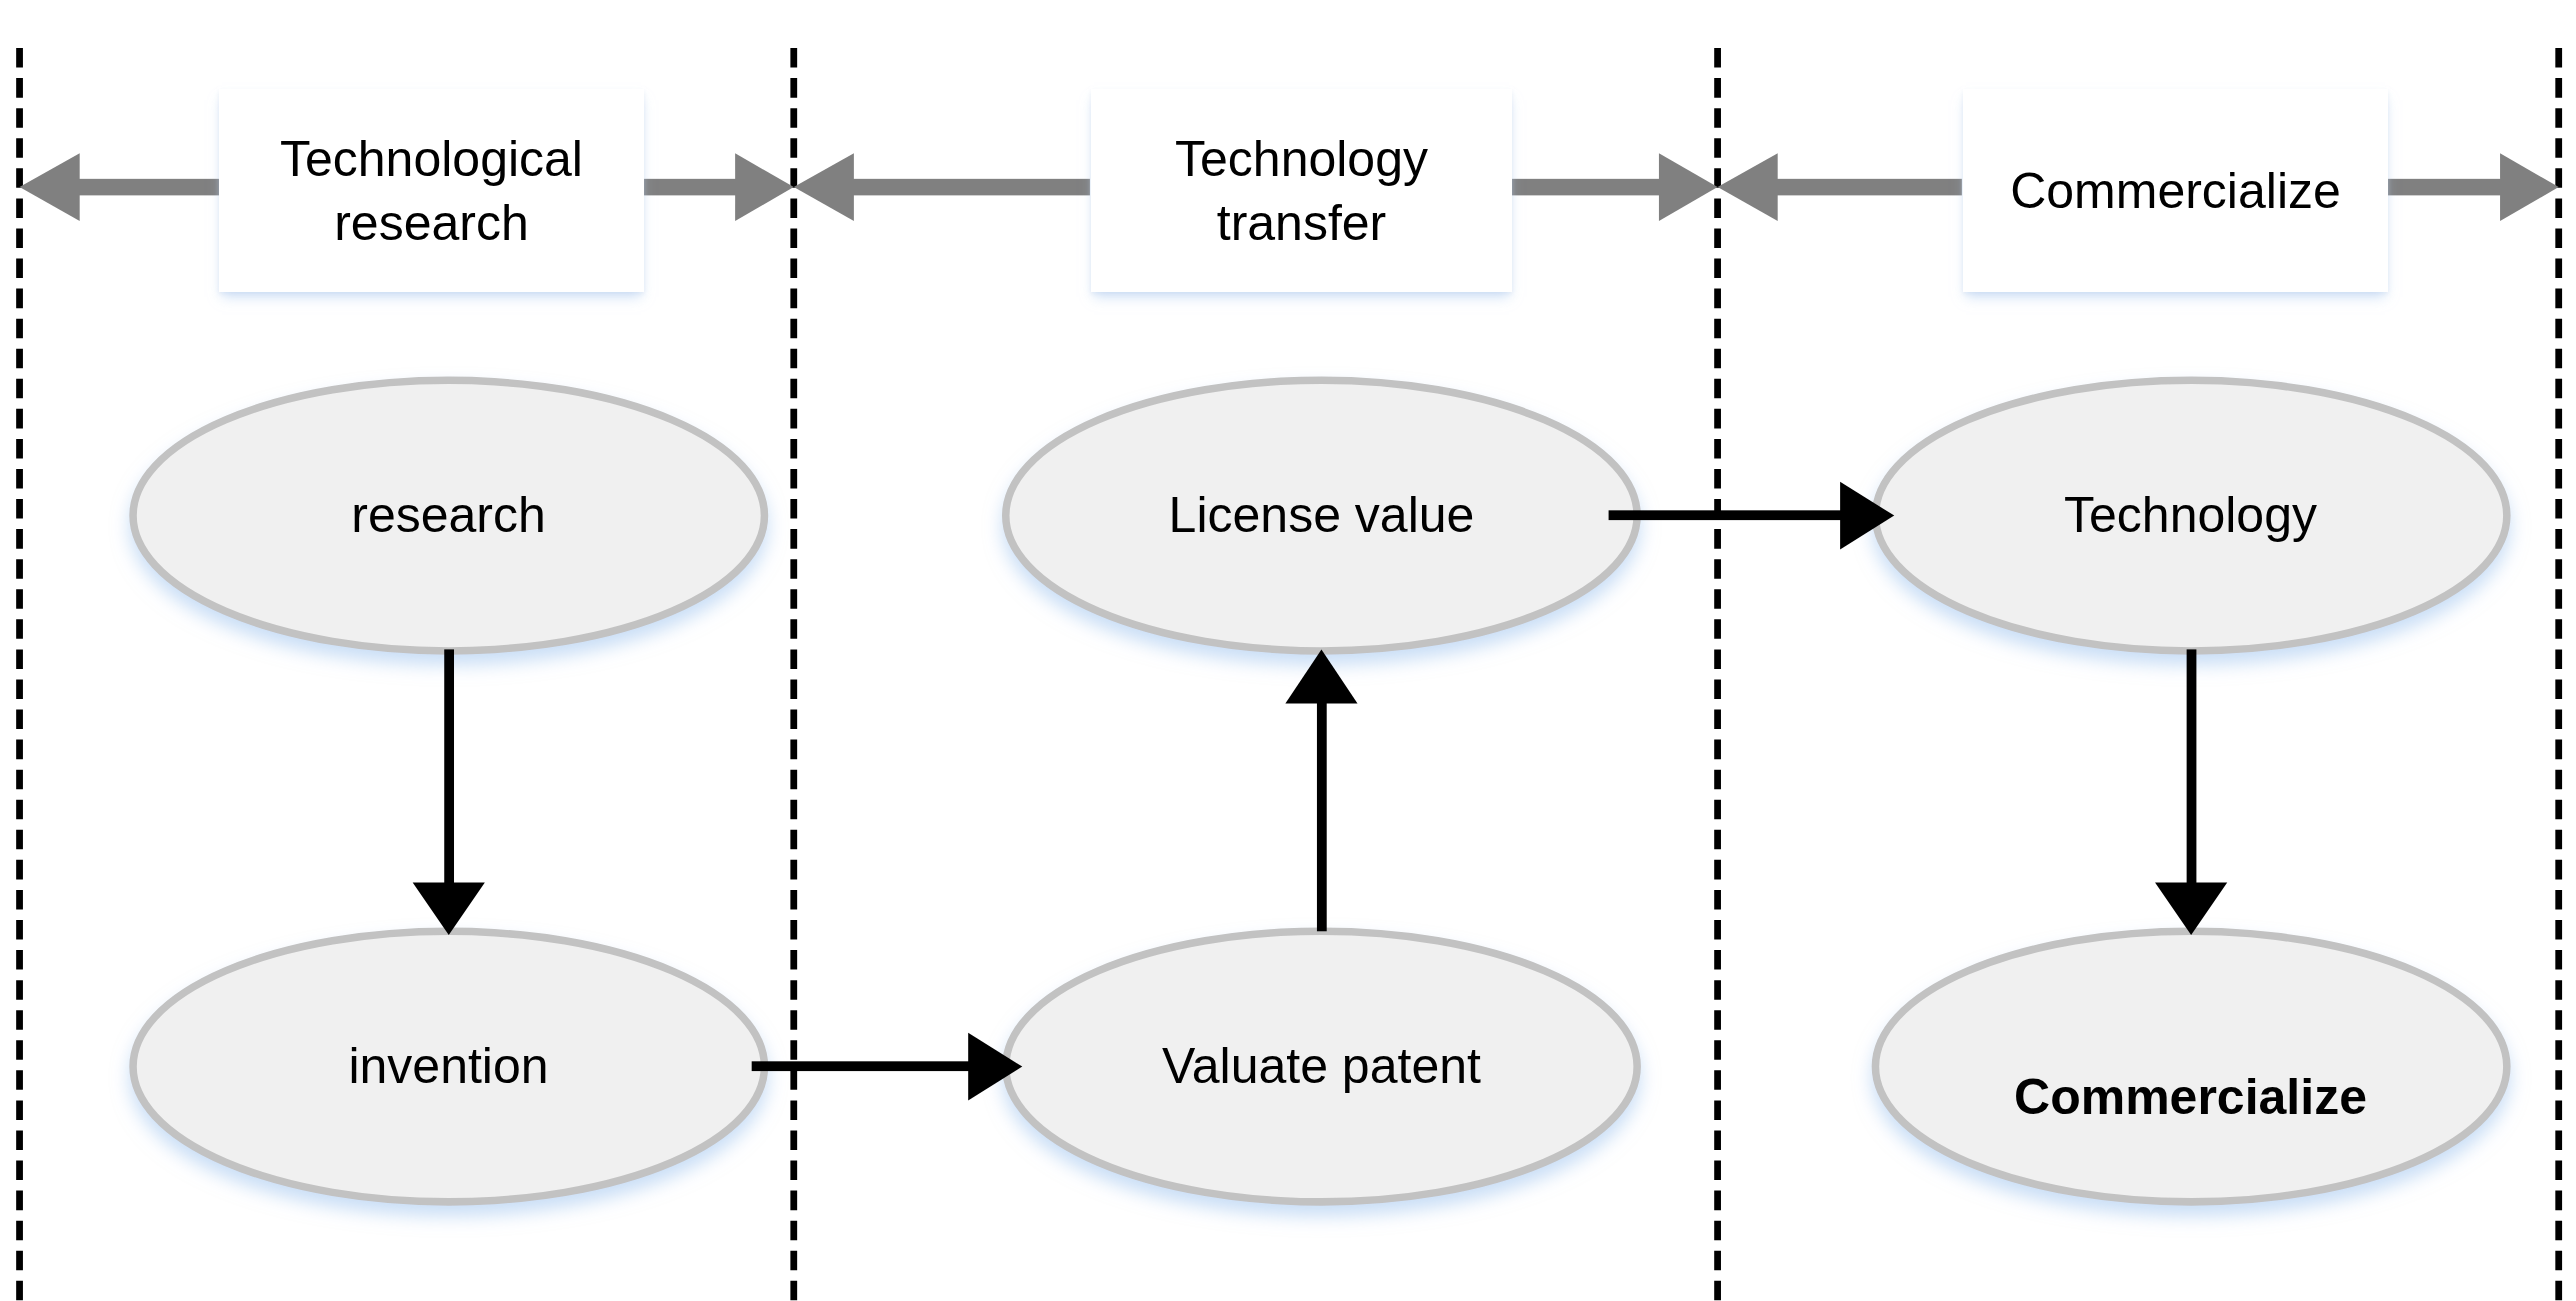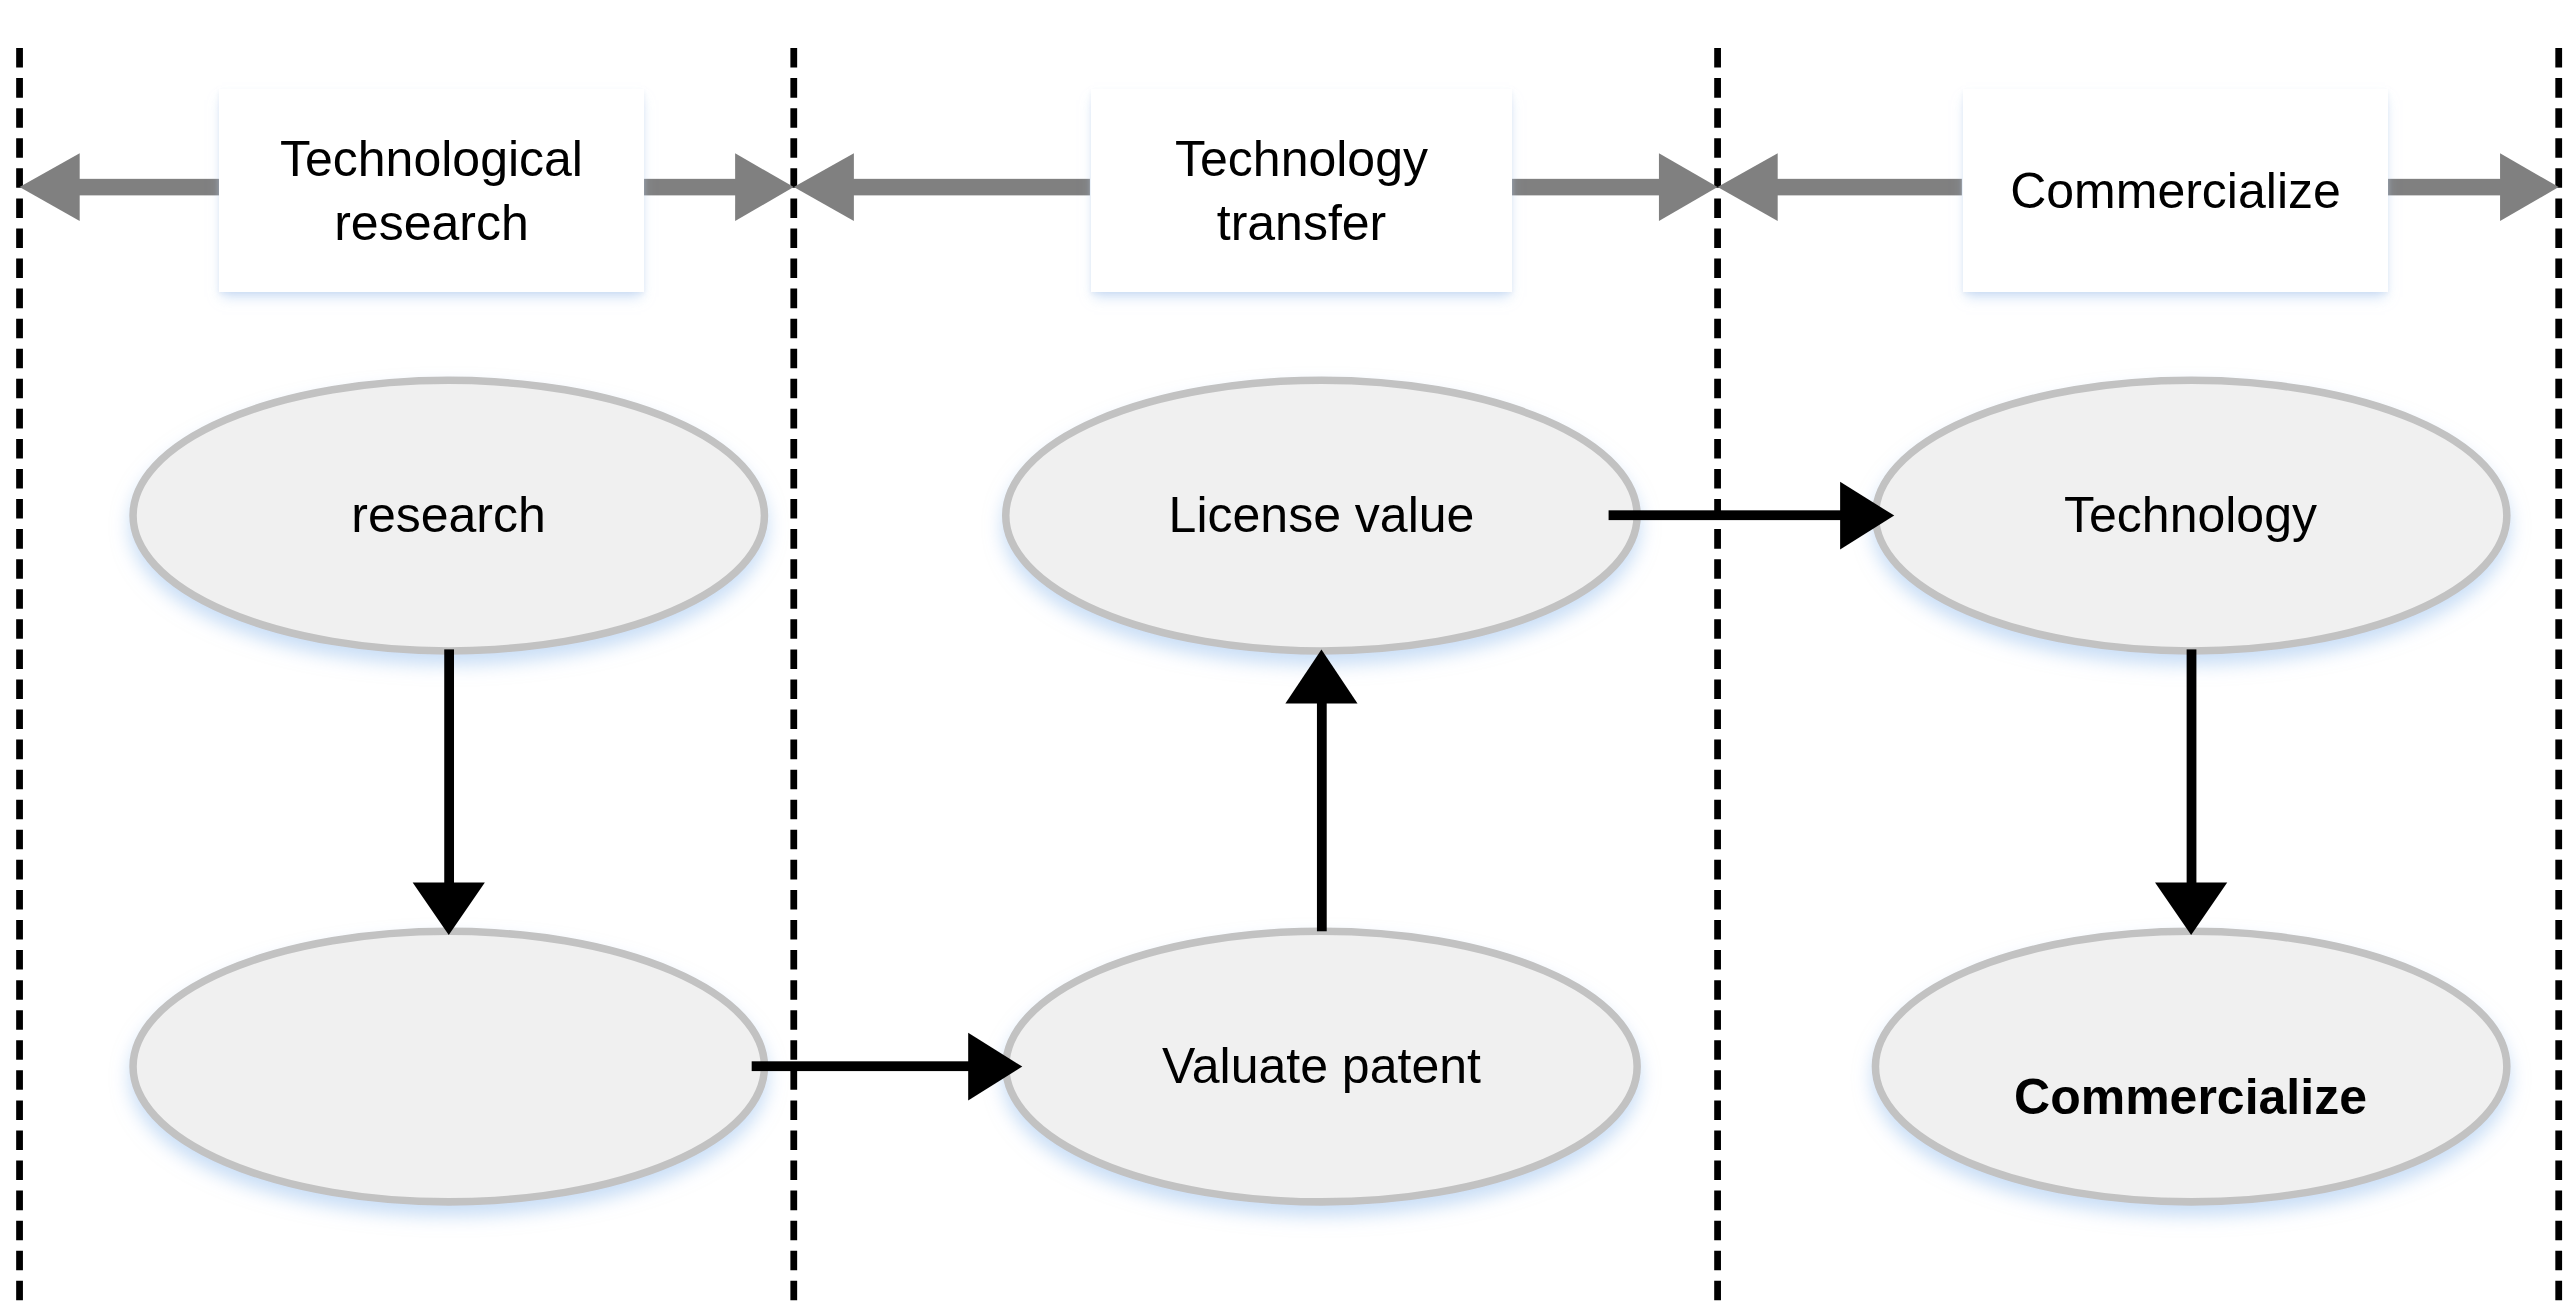--- a/index.html
+++ b/index.html
@@ -156,20 +156,21 @@
   </div>
 
   <div class="node-label" style="left:133px; top:332px; width:631px; height:271px;">
     <div>
       <div>research</div>
     </div>
   </div>
 
   <div class="node-label" style="left:133px; top:883px; width:631px; height:271px;">
     <div>
+      <div>invention</div>
     </div>
   </div>
 
   <div class="node-label" style="left:1006px; top:332px; width:631px; height:271px;">
     <div>
       <div>License value</div>
     </div>
   </div>
 
   <div class="node-label" style="left:1006px; top:883px; width:631px; height:271px;">

